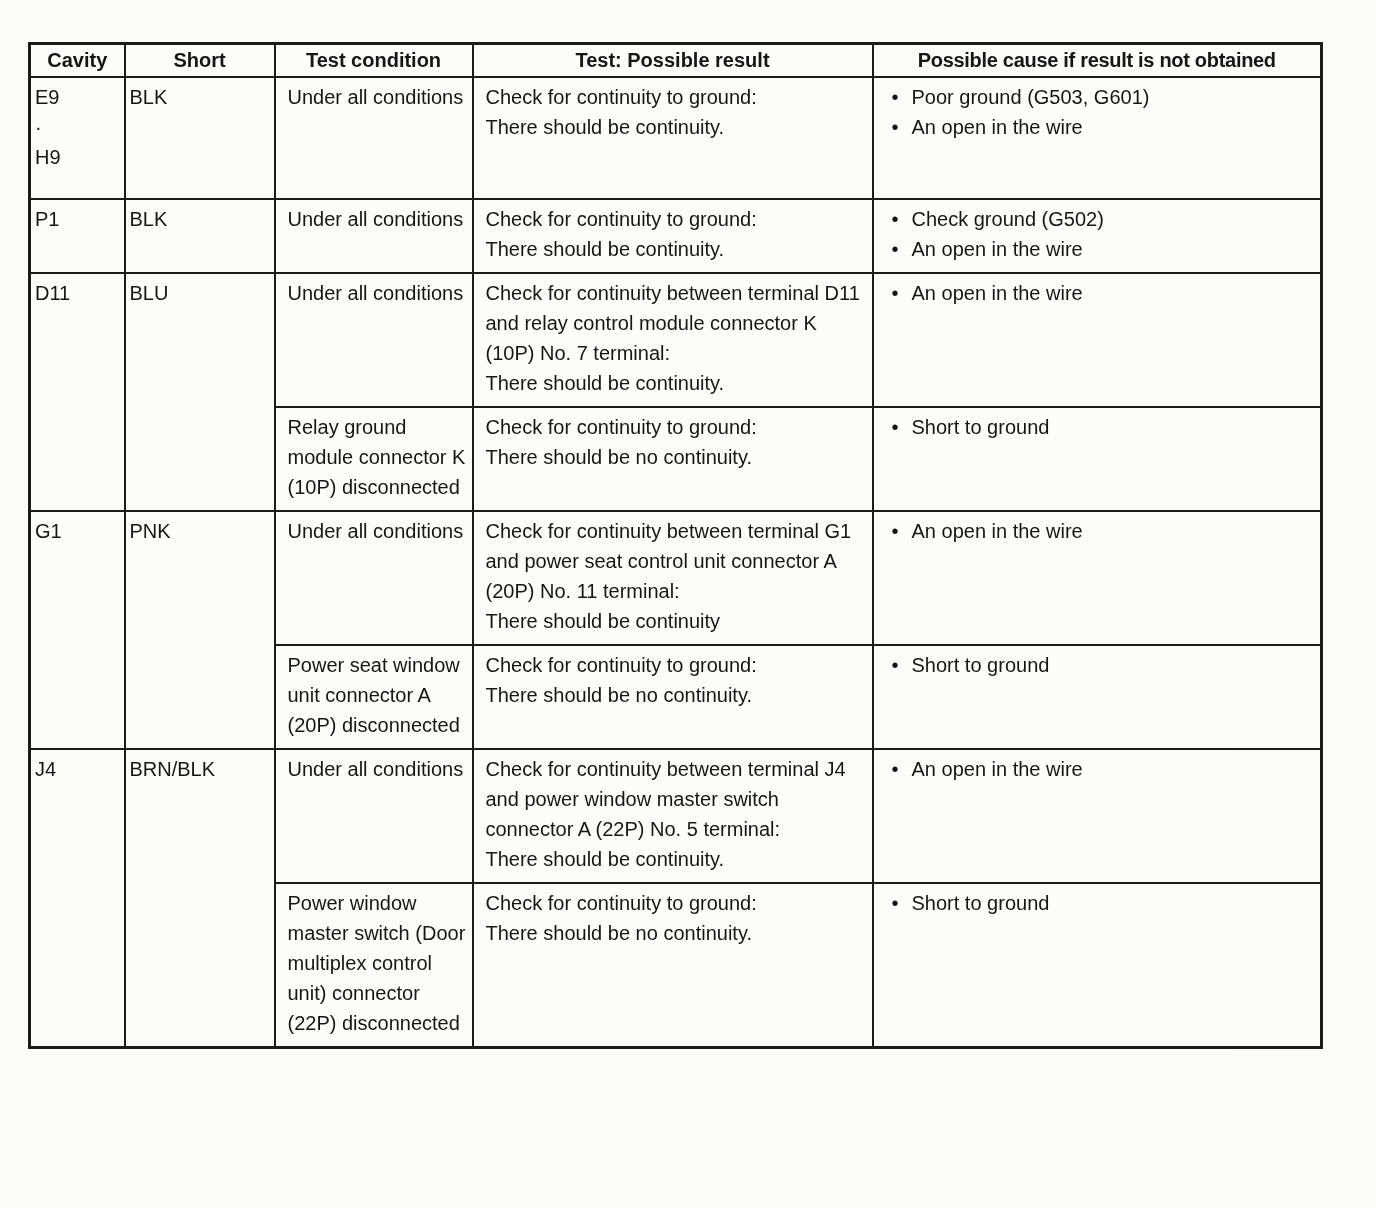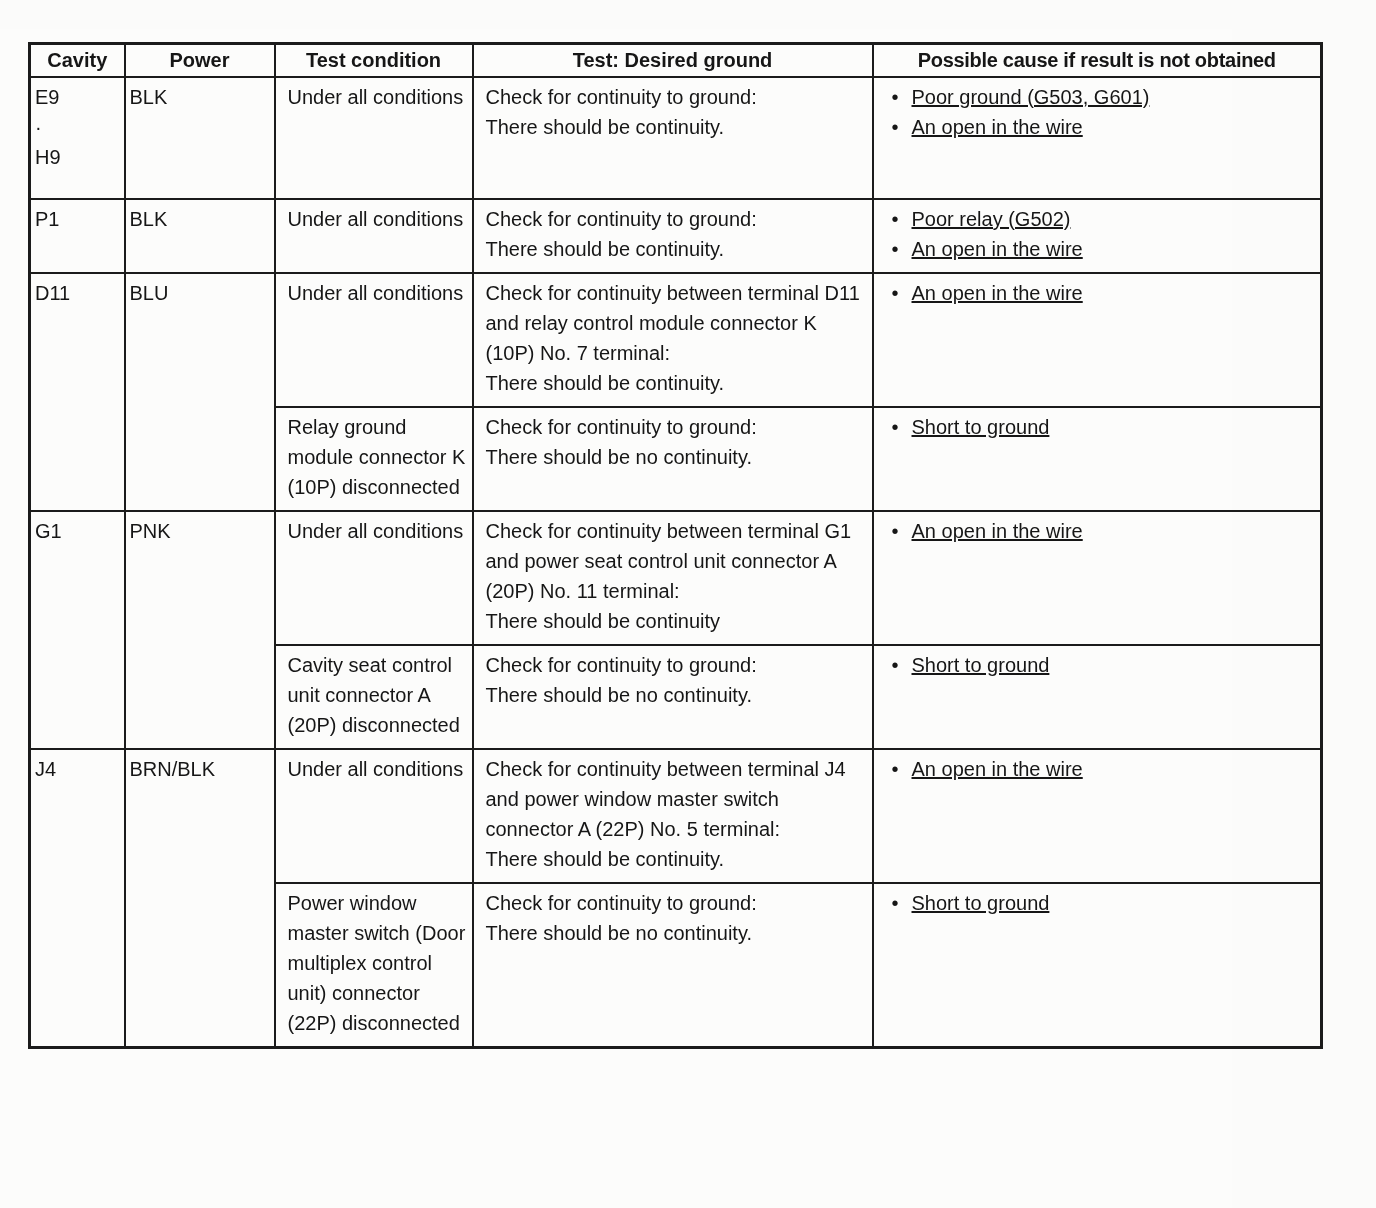--- a/index.html
+++ b/index.html
@@ -39,21 +39,20 @@
   .tt th.h-cause { letter-spacing: -0.3px; }
   td.c-cavity, td.c-wire {
     padding-left: 4px;
     padding-right: 4px;
   }
   .pre { white-space: pre-line; }
   td.c-cond { padding-right: 6px; }
   .cause-item {
     position: relative;
     padding-left: 26px;
-    text-decoration: underline;
   }
   .cause-item::before {
     content: "\2022";
     position: absolute;
     left: 6px;
     top: 0;
   }
   tr.r-tall > td { height: 122px; }
   tr.r-short > td { height: 58px; }
 </style>
@@ -65,23 +64,23 @@
     <colgroup>
       <col style="width:95px">
       <col style="width:150px">
       <col style="width:198px">
       <col style="width:400px">
       <col style="width:449px">
     </colgroup>
     <thead>
       <tr>
         <th>Cavity</th>
-        <th>Power</th>
+        <th>Short</th>
         <th>Test condition</th>
-        <th>Test: Desired ground</th>
+        <th>Test: Possible result</th>
         <th class="h-cause">Possible cause if result is not obtained</th>
       </tr>
     </thead>
     <tbody>
 
       <tr class="r-tall">
         <td class="c-cavity pre">E9
 ·
 H9</td>
         <td class="c-wire">BLK</td>
@@ -94,21 +93,21 @@
         </td>
       </tr>
 
       <tr class="r-short">
         <td class="c-cavity">P1</td>
         <td class="c-wire">BLK</td>
         <td class="c-cond">Under all conditions</td>
         <td class="c-res pre">Check for continuity to ground:
 There should be continuity.</td>
         <td class="c-cause">
-          <div class="cause-item">Poor relay (G502)</div>
+          <div class="cause-item">Check ground (G502)</div>
           <div class="cause-item">An open in the wire</div>
         </td>
       </tr>
 
       <tr>
         <td class="c-cavity" rowspan="2">D11</td>
         <td class="c-wire" rowspan="2">BLU</td>
         <td class="c-cond">Under all conditions</td>
         <td class="c-res pre">Check for continuity between terminal D11 and relay control module connector K (10P) No. 7 terminal:
 There should be continuity.</td>
@@ -131,21 +130,21 @@
         <td class="c-wire" rowspan="2">PNK</td>
         <td class="c-cond">Under all conditions</td>
         <td class="c-res pre">Check for continuity between terminal G1 and power seat control unit connector A (20P) No. 11 terminal:
 There should be continuity</td>
         <td class="c-cause">
           <div class="cause-item">An open in the wire</div>
         </td>
       </tr>
 
       <tr>
-        <td class="c-cond">Cavity seat control unit connector A (20P) disconnected</td>
+        <td class="c-cond">Power seat window unit connector A (20P) disconnected</td>
         <td class="c-res pre">Check for continuity to ground:
 There should be no continuity.</td>
         <td class="c-cause">
           <div class="cause-item">Short to ground</div>
         </td>
       </tr>
 
       <tr>
         <td class="c-cavity" rowspan="2">J4</td>
         <td class="c-wire" rowspan="2">BRN/BLK</td>

